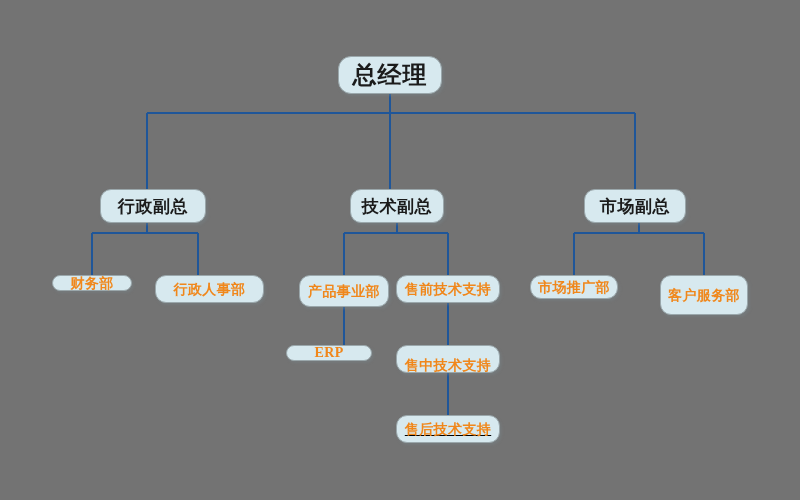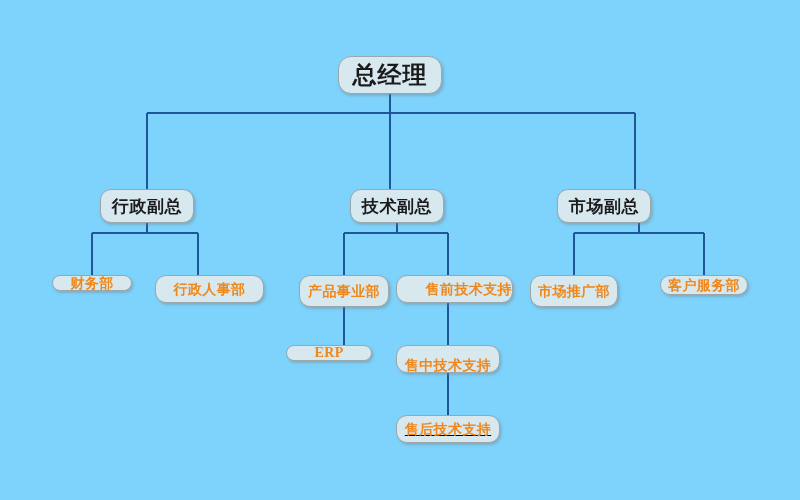--- a/index.html
+++ b/index.html
@@ -10,21 +10,21 @@
   body {
     width: 800px;
     height: 500px;
     font-family: "DejaVu Sans", "Liberation Sans", sans-serif;
     overflow: hidden;
   }
   #chart-canvas {
     position: relative;
     width: 800px;
     height: 500px;
-    background: #7dd3fc;
+    background: #737373;
   }
   #connector-layer {
     position: absolute;
     left: 0;
     top: 0;
     width: 800px;
     height: 500px;
     pointer-events: none;
   }
   .node {
@@ -95,45 +95,45 @@
       <path d="M704,233 L704,275" stroke="#1f5699" stroke-width="2" fill="none" shape-rendering="crispEdges"></path>
       <path d="M344,303 L344,345" stroke="#1f5699" stroke-width="2" fill="none" shape-rendering="crispEdges"></path>
       <path d="M448,303 L448,345" stroke="#1f5699" stroke-width="2" fill="none" shape-rendering="crispEdges"></path>
       <path d="M448,373 L448,415" stroke="#1f5699" stroke-width="2" fill="none" shape-rendering="crispEdges"></path>
     </svg>
 
   <div id="node-layer">
       <div class="node lvl-root" style="left: 338px; top: 56px; width: 104px; height: 38px;">
         <span class="node-label">总经理</span>
       </div>
-      <div class="node lvl-vp" style="left: 100px; top: 189px; width: 94px; height: 34px;">
+      <div class="node lvl-vp" style="left: 100px; top: 189px; width: 106px; height: 34px;">
         <span class="node-label">行政副总</span>
       </div>
       <div class="node lvl-vp" style="left: 350px; top: 189px; width: 94px; height: 34px;">
         <span class="node-label">技术副总</span>
       </div>
-      <div class="node lvl-vp" style="left: 557px; top: 189px; width: 94px; height: 34px;">
+      <div class="node lvl-vp" style="left: 584px; top: 189px; width: 102px; height: 34px;">
         <span class="node-label">市场副总</span>
       </div>
       <div class="node lvl-dept" style="left: 52px; top: 275px; width: 80px; height: 16px;">
         <span class="node-label">财务部</span>
       </div>
       <div class="node lvl-dept" style="left: 155px; top: 275px; width: 109px; height: 28px;">
         <span class="node-label">行政人事部</span>
       </div>
       <div class="node lvl-dept" style="left: 299px; top: 275px; width: 90px; height: 32px;">
         <span class="node-label">产品事业部</span>
       </div>
-      <div class="node lvl-dept" style="left: 396px; top: 275px; width: 117px; height: 28px; justify-content: flex-end;">
+      <div class="node lvl-dept" style="left: 396px; top: 275px; width: 104px; height: 28px;">
         <span class="node-label">售前技术支持</span>
       </div>
-      <div class="node lvl-dept" style="left: 530px; top: 275px; width: 88px; height: 32px;">
+      <div class="node lvl-dept" style="left: 530px; top: 275px; width: 88px; height: 24px;">
         <span class="node-label">市场推广部</span>
       </div>
-      <div class="node lvl-dept" style="left: 660px; top: 275px; width: 88px; height: 20px;">
+      <div class="node lvl-dept" style="left: 660px; top: 275px; width: 88px; height: 40px;">
         <span class="node-label">客户服务部</span>
       </div>
       <div class="node lvl-dept" style="left: 286px; top: 345px; width: 86px; height: 16px; font-family: Liberation Serif, serif;">
         <span class="node-label">ERP</span>
       </div>
       <div class="node lvl-dept" style="left: 396px; top: 345px; width: 104px; height: 28px; align-items: flex-end;">
         <span class="node-label">售中技术支持</span>
       </div>
       <div class="node lvl-dept" style="left: 396px; top: 415px; width: 104px; height: 28px; text-decoration: underline;">
         <span class="node-label">售后技术支持</span>

